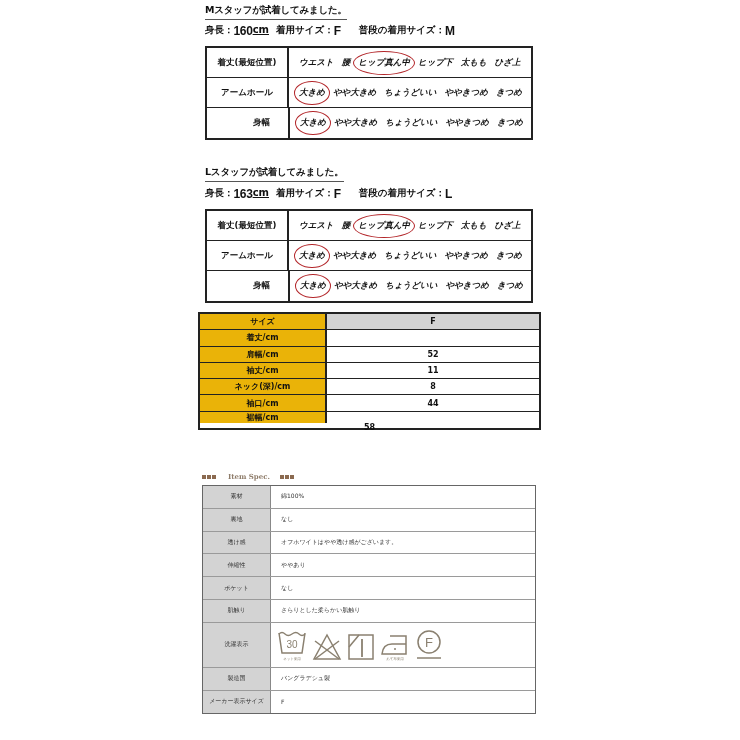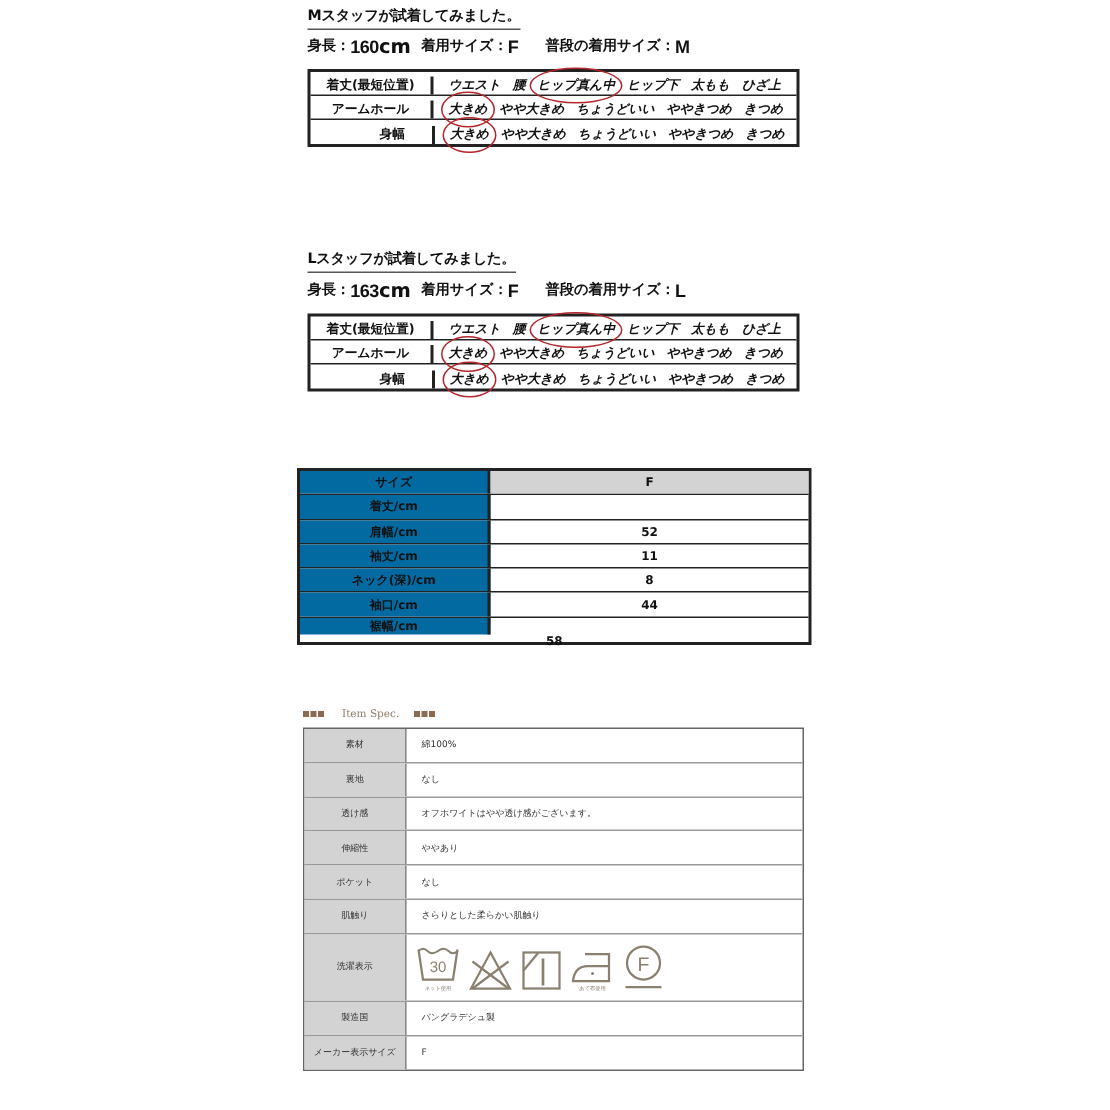--- a/index.html
+++ b/index.html
@@ -6,46 +6,46 @@
   html, body { width: 740px; height: 740px; background: #ffffff; overflow: hidden; }
   body { position: relative; font-family: "DejaVu Sans", "Liberation Sans", sans-serif; color: #111; }
 
   
   .staff-heading {
     position: absolute; left: 205px; font-size: 9.5px; font-weight: bold; letter-spacing: -0.2px;
     padding-bottom: 2px; border-bottom: 1px solid #555; white-space: nowrap;
   }
   .staff-stats { position: absolute; left: 205px; font-size: 9.5px; font-weight: bold; white-space: nowrap; display: flex; align-items: flex-start; }
   .staff-stats .big { font-size: 12px; font-family: "Liberation Sans", sans-serif; font-weight: bold; letter-spacing: -0.3px; }
-  .staff-stats .unit { font-size: 13px; margin-right: 7px; }
+  .staff-stats .unit { font-size: 10px; margin-right: 7px; text-decoration: underline; }
   .staff-stats .gap { display: inline-block; width: 18px; }
 
   .fit-table {
     position: absolute; left: 205px; width: 328px; border: 2px solid #222; border-collapse: collapse;
   }
-  .fit-row { display: flex; height: 16px; border-bottom: 1px solid #222; align-items: flex-end; }
+  .fit-row { display: flex; height: 30px; border-bottom: 1px solid #222; }
   .fit-row:last-child { border-bottom: none; margin-left: 28px; }
   .fit-label { width: 82px; border-right: 2px solid #222; display: flex; align-items: center; justify-content: center; font-size: 8.5px; font-weight: bold; }
   .fit-opts { flex: 1; display: flex; align-items: center; padding-left: 10px; font-size: 8.5px; font-weight: bold; white-space: nowrap; font-style: italic; }
   .fit-opt { position: relative; margin-right: 8px; }
   .fit-opt.sel::after {
     content: ""; position: absolute; left: -5px; right: -5px; top: -6px; bottom: -6px;
     border: 1.5px solid #b3262a; border-radius: 50%;
   }
 
   
   .size-table { position: absolute; left: 198px; top: 312px; width: 343px; border: 2px solid #222; }
   .size-row { display: flex; height: 16.3px; border-bottom: 1.5px solid #222; }
   .size-row:last-child { border-bottom: none; flex-direction: column; }
-  .size-label { width: 127px; background: #0369a1; border-right: 2px solid #222; display: flex; align-items: center; justify-content: center; font-size: 8px; font-weight: bold; }
+  .size-label { width: 127px; background: #eab308; border-right: 2px solid #222; display: flex; align-items: center; justify-content: center; font-size: 8px; font-weight: bold; }
   .size-val { flex: 1; display: flex; align-items: center; justify-content: center; font-size: 8px; font-weight: bold; }
   .size-row.head .size-val { background: #d3d3d3; }
 
   
-  .spec-heading { position: absolute; left: 202px; top: 472px; display: flex; align-items: center; font-family: "DejaVu Serif", serif; font-size: 7px; color: #8e7c6a; }
+  .spec-heading { position: absolute; left: 202px; top: 472px; display: flex; align-items: center; font-family: "DejaVu Serif", serif; font-size: 7px; color: #8e7c6a; font-weight: bold; }
   .sq-group { display: flex; gap: 1px; }
   .sq { width: 4px; height: 4px; background: #8b6a50; }
   .spec-heading .txt { margin: 0 10px 0 12px; }
 
   .spec-table { position: absolute; left: 202px; top: 485px; width: 334px; border: 1.5px solid #666; }
   .spec-row { display: flex; height: 22.8px; border-bottom: 1.5px solid #9a9a9a; }
   .spec-row:last-child { border-bottom: none; }
   .spec-row.tall { height: 45px; }
   .spec-label { width: 68px; background: #d3d3d3; border-right: 1px solid #888; display: flex; align-items: center; justify-content: center; font-size: 6px; color: #333; white-space: nowrap; }
   .spec-val { flex: 1; display: flex; align-items: center; padding-left: 10px; font-size: 6px; color: #333; }

